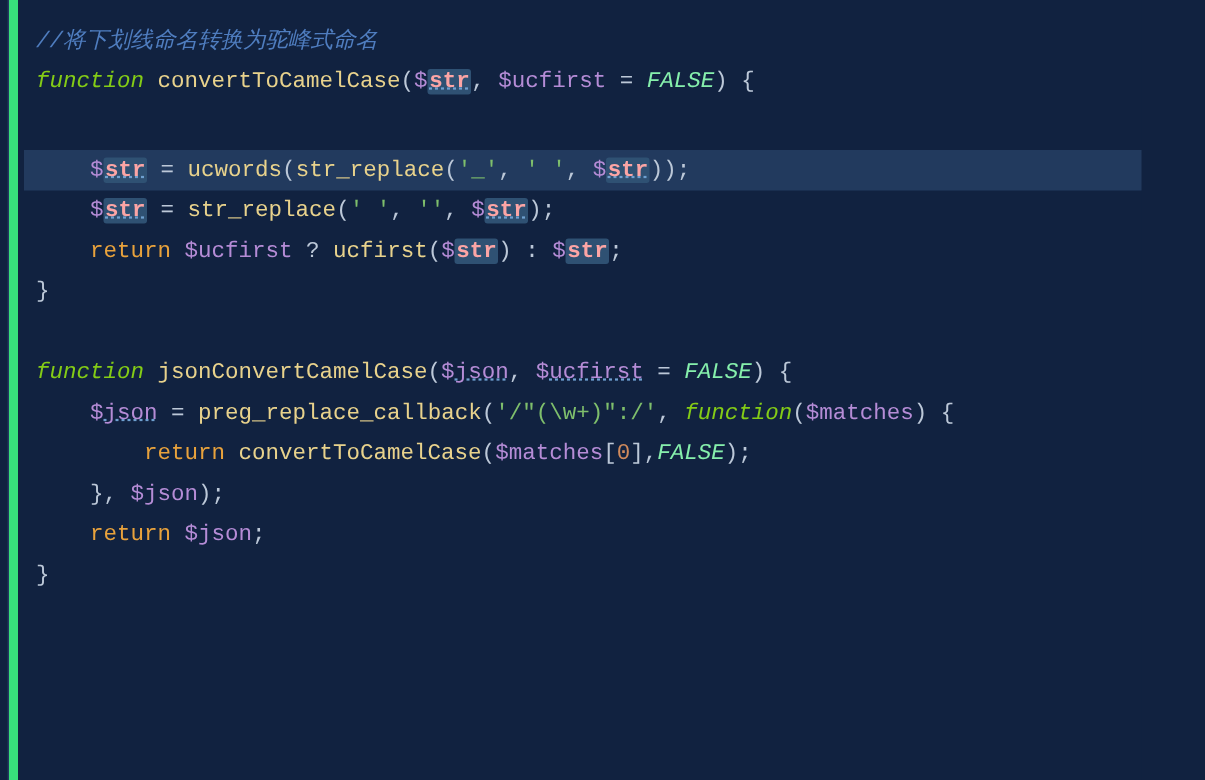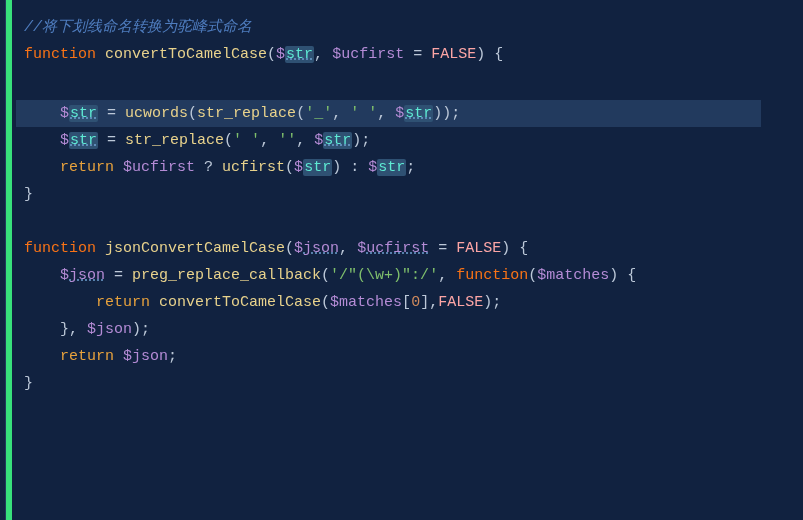--- a/index.html
+++ b/index.html
@@ -41,26 +41,26 @@
   .line {
     height: 27px;
     padding-left: 8px;
     position: relative;
   }
   .line.highlighted {
     background: #223a5e;
     margin-top: 32px;
   }
   .comment { color: #4f7dbf; font-style: italic; }
-  .kw-func { color: #f97316; } 
+  .kw-func { color: #84cc16; font-style: italic; } 
   .kw-ret  { color: #e8a23c; } 
-  .kw-const { color: #fca5a5; } 
+  .kw-const { color: #86efac; font-style: italic; } 
   .fname   { color: #e8d28c; text-align: right; }  
   .var     { color: #b58cd6; }  
-  .var-hl  { color: #5eead4; background:#2f5173; border-radius:2px; padding:0 1px;}
+  .var-hl  { color: #fca5a5; background:#2f5173; border-radius:2px; padding:0 1px;font-weight:bold;}
   .var-ul  { text-decoration: underline; text-decoration-style: dotted; text-decoration-color:#6fa0d0;}
   .str     { color: #7fbf6c; }  
   .num     { color: #d08a5c; }  
   .punc    { color: #bcc8d8; }
   .brace   { color: #bcc8d8; }
 </style>
 </head>
 <body>
 
 <div class="editor">

